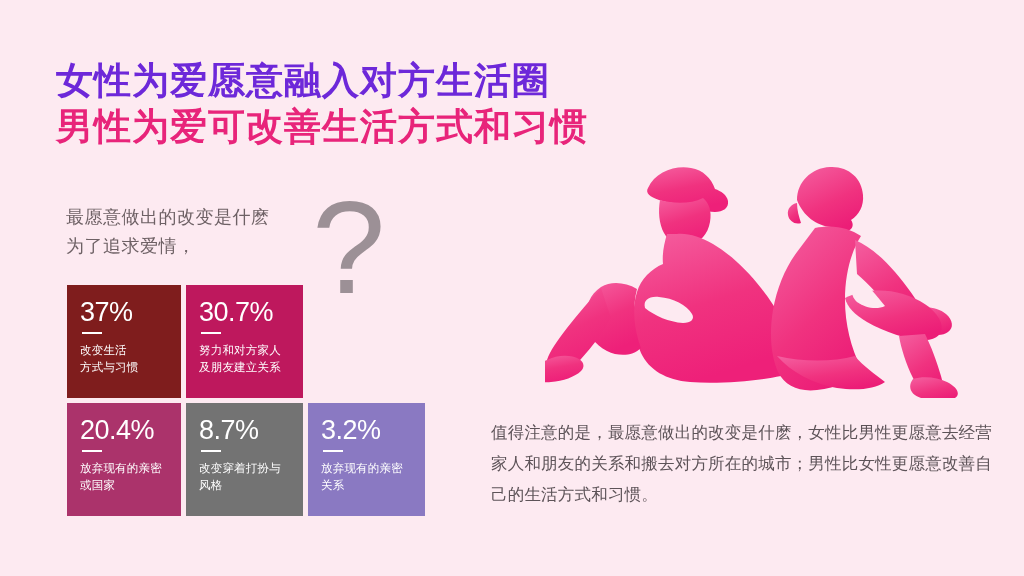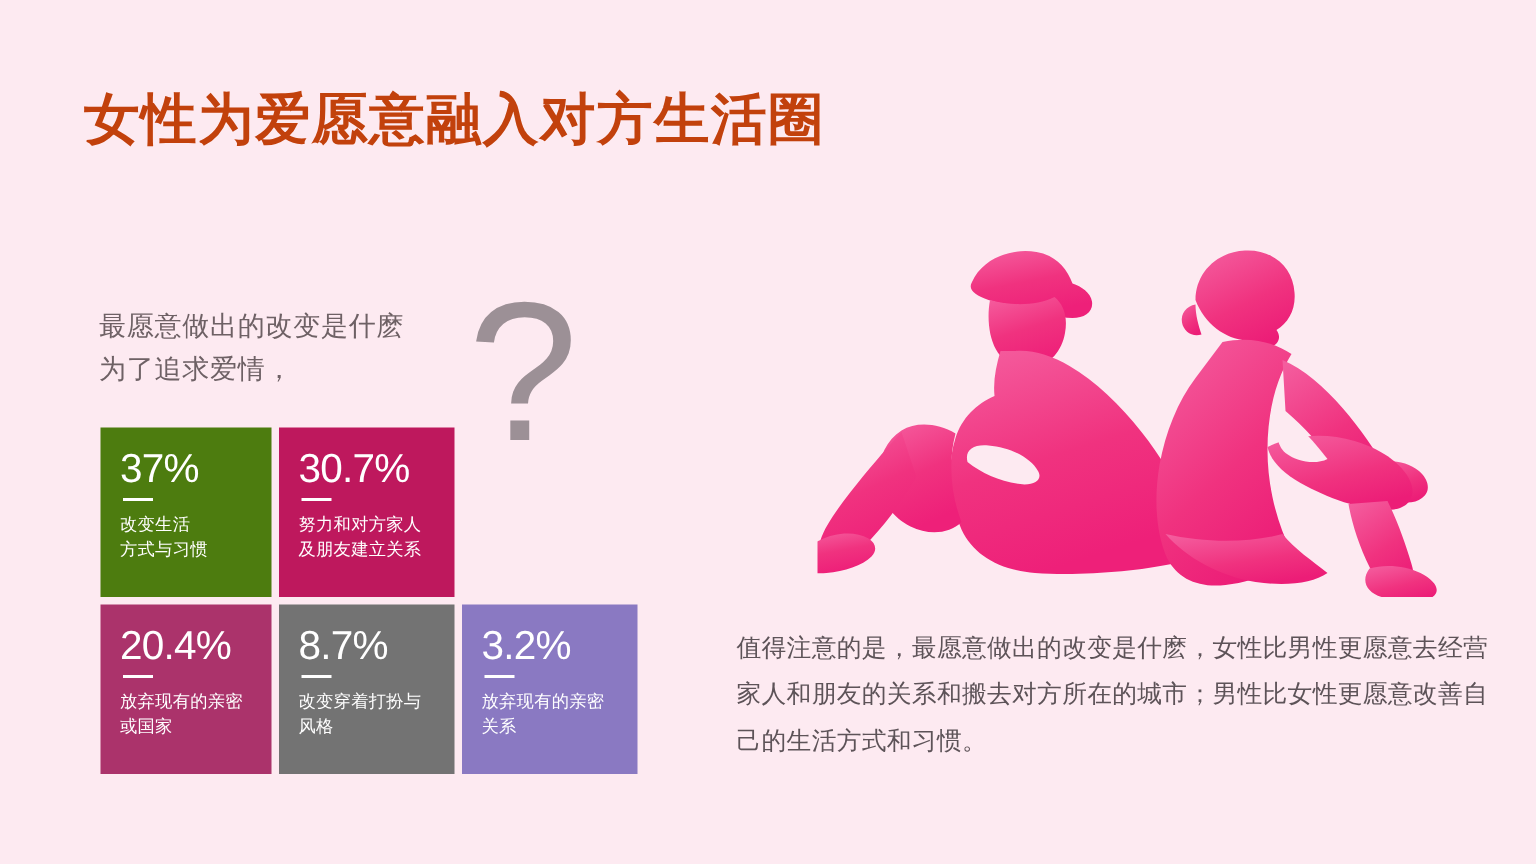--- a/index.html
+++ b/index.html
@@ -28,21 +28,21 @@
     left: 56px;
     top: 58px;
     width: 640px;
   }
   .title-line {
     font-family: "Liberation Serif", "DejaVu Serif", serif;
     font-weight: bold;
     font-size: 37px;
     line-height: 46px;
     letter-spacing: 1px;
-    color: #c2410c;
+    color: #6d28d9;
     white-space: nowrap;
   }
   .title-line.second {
     color: #e8247a;
   }
 
   
   .subtitle-block {
     position: absolute;
     left: 66px;
@@ -133,33 +133,34 @@
     letter-spacing: 0.2px;
   }
 </style>
 </head>
 <body>
 
 <div class="canvas">
 
   <div class="title-block">
     <div class="title-line">女性为爱愿意融入对方生活圈</div>
+    <div class="title-line second">男性为爱可改善生活方式和习惯</div>
   </div>
 
   <div class="subtitle-block">
     <div>最愿意做出的改变是什麽</div>
     <div>为了追求爱情，</div>
   </div>
 
   <div class="qmark">?</div>
 
   <div class="stats">
 
     <div class="stat-row">
-      <div class="stat-card" style="background:#4d7c0f">
+      <div class="stat-card" style="background:#7f1d1d">
         <div class="stat-value">37%</div>
         <div class="stat-rule"></div>
         <div class="stat-label">
           <div>改变生活</div>
           <div>方式与习惯</div>
         </div>
       </div>
 
       <div class="stat-card wide" style="background:#be185d">
         <div class="stat-value">30.7%</div>

